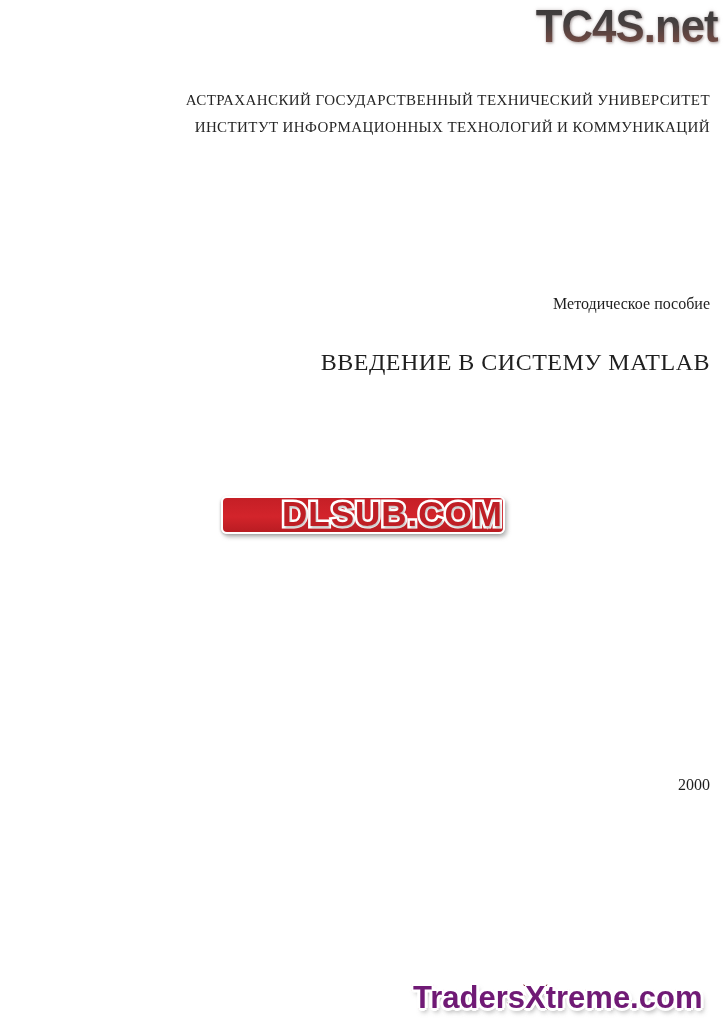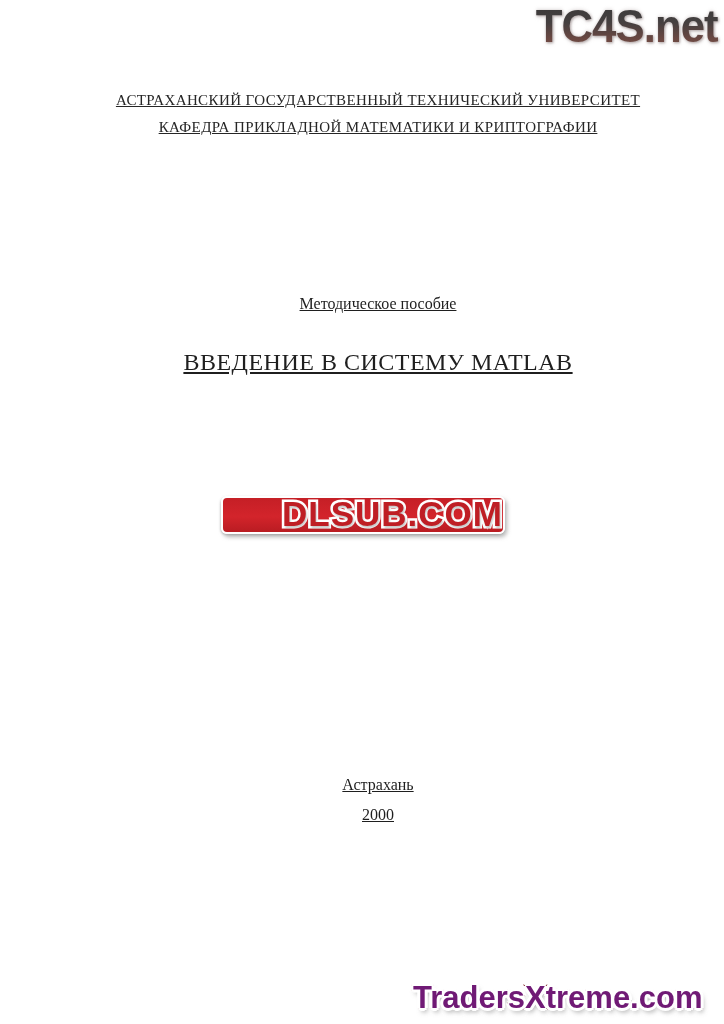--- a/index.html
+++ b/index.html
@@ -12,24 +12,23 @@
     width: 724px;
     height: 1024px;
     background: #ffffff;
     overflow: hidden;
     font-family: "Liberation Serif", serif;
     color: #1f1f1f;
   }
   
   .doc-col {
     position: absolute;
-    left: 32px;
+    left: 18px;
     width: 692px;
-    text-align: center;
-    text-decoration: underline;
+    text-align: right;
   }
   .org-block {
     top: 87px;
     font-size: 15px;
     line-height: 27px;
     letter-spacing: 0.4px;
     color: #262626;
   }
   .doc-type {
     top: 291px;
@@ -124,32 +123,31 @@
 </style>
 </head>
 <body>
 
 <div class="page">
 
   <div class="wm-tc4s">TC4S.net</div>
 
   <div class="doc-col org-block">
     <div>АСТРАХАНСКИЙ ГОСУДАРСТВЕННЫЙ ТЕХНИЧЕСКИЙ УНИВЕРСИТЕТ</div>
-    <div>КАФЕДРА ПРИКЛАДНОЙ МАТЕМАТИКИ И КРИПТОГРАФИИ</div>
+    <div>ИНСТИТУТ ИНФОРМАЦИОННЫХ ТЕХНОЛОГИЙ И КОММУНИКАЦИЙ</div>
   </div>
 
   <div class="doc-col doc-type">Методическое пособие</div>
 
   <div class="doc-col main-title">ВВЕДЕНИЕ В СИСТЕМУ MATLAB</div>
 
 
   <div class="wm-dlsub">
     <span class="wm-dlsub-text">DLSUB.COM</span>
   </div>
 
   <div class="doc-col city-year">
-    <div>Астрахань</div>
     <div>2000</div>
   </div>
 
   <div class="wm-traders">TradersXtreme.com</div>
 
 </div>
 
 </body></html>

